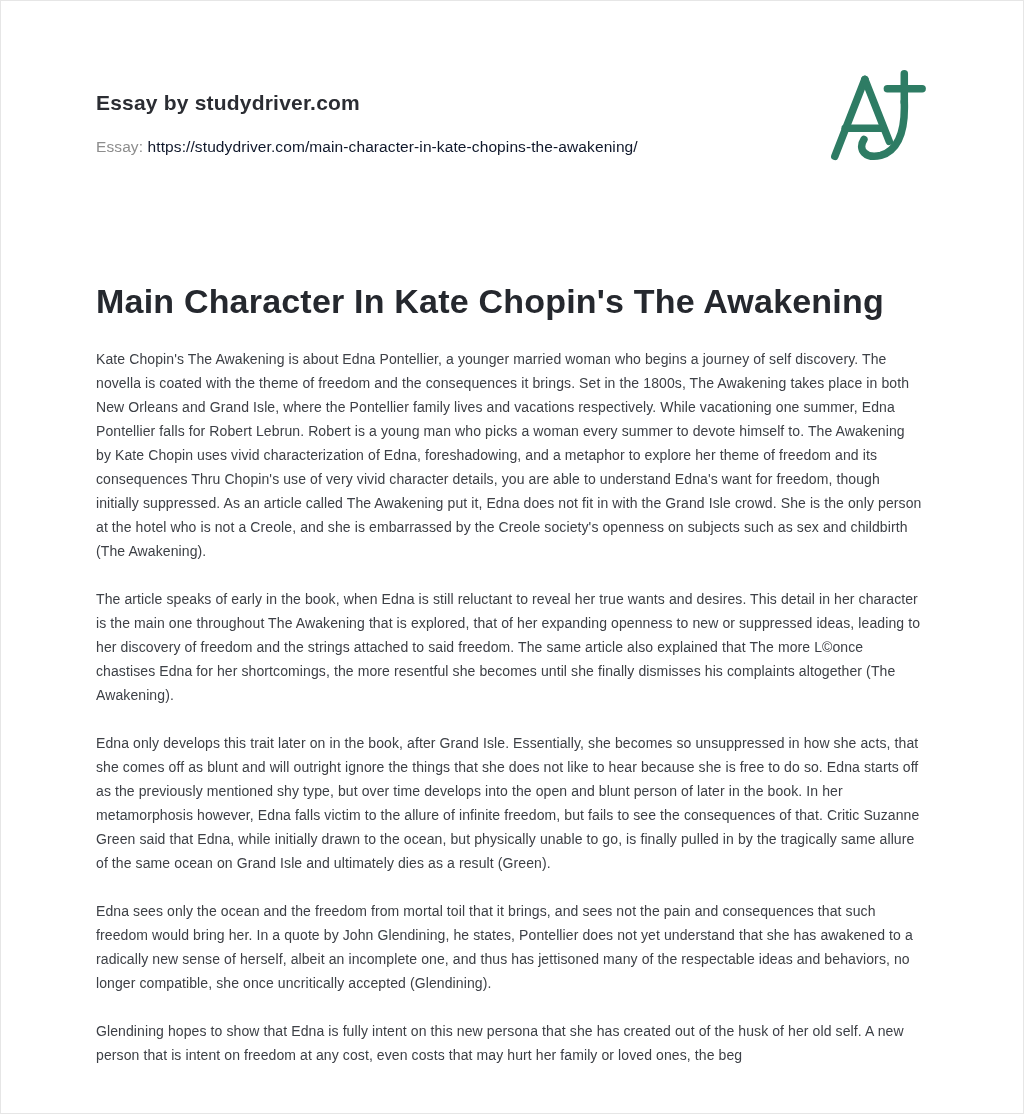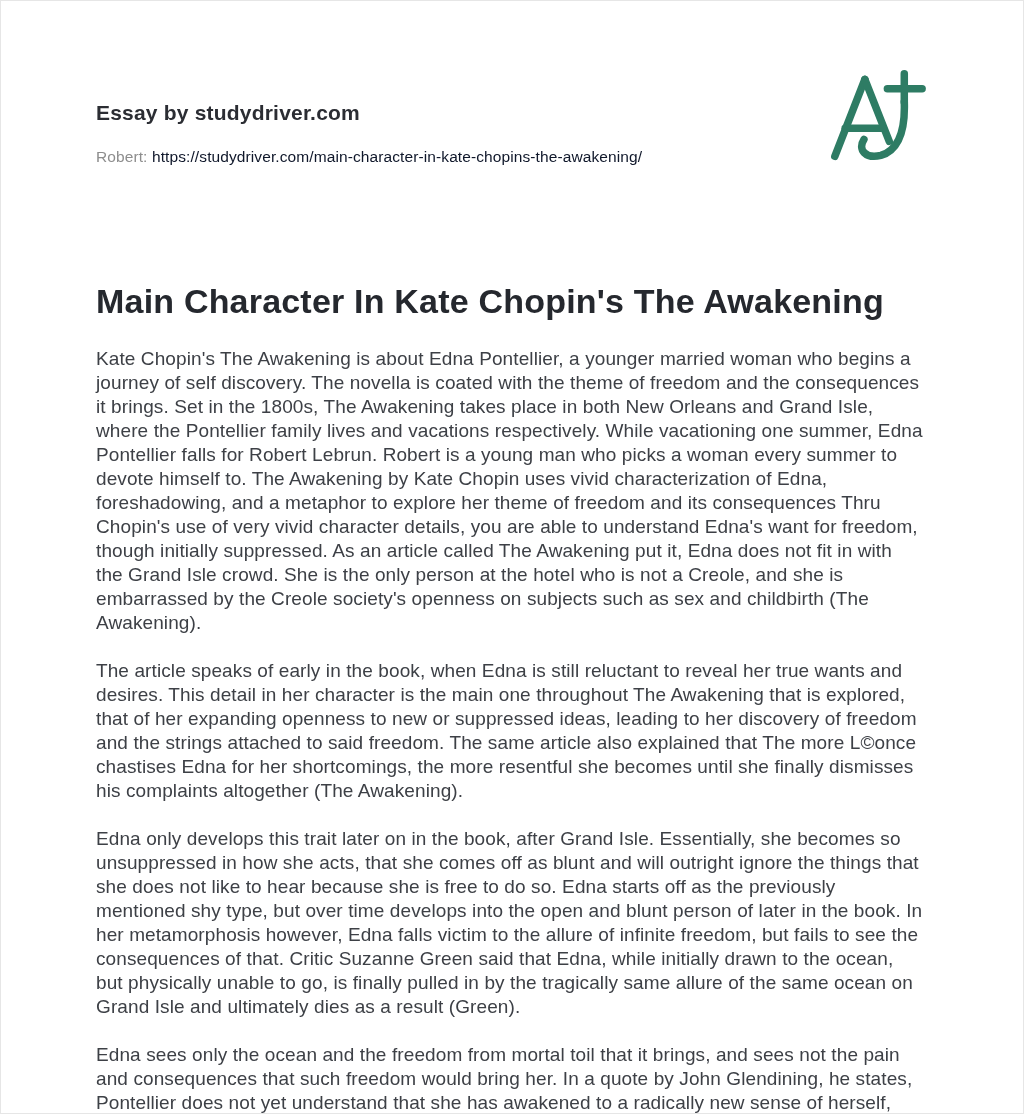--- a/index.html
+++ b/index.html
@@ -15,21 +15,21 @@
   .page {
     position: relative;
     width: 1024px;
     height: 1114px;
     padding: 0 97px 0 96px;
     box-sizing: border-box;
   }
   .header-row {
     display: flex;
     justify-content: space-between;
-    align-items: flex-end;
+    align-items: center;
     padding-top: 74px;
   }
   .byline {
     font-size: 21px;
     font-weight: 700;
     color: #2b2d33;
     letter-spacing: 0.2px;
     padding-top: 6px;
   }
   .source-line {
@@ -52,36 +52,36 @@
     font-size: 34px;
     font-weight: 600;
     color: #25282e;
     letter-spacing: 0.2px;
   }
   .body-text {
     margin-top: 26px;
   }
   .body-text p {
     margin: 0 4px 24px 0;
-    font-size: 19px;
+    font-size: 14px;
     line-height: 24px;
     color: #3d4046;
     letter-spacing: 0.1px;
   }
 </style>
 </head>
 <body>
 
 <div class="page">
 
   <div class="header-row">
     <div>
       <div class="byline">Essay by studydriver.com</div>
       <div class="source-line">
-        <span>Robert:</span>
+        <span>Essay:</span>
         <a class="source-link" href="#">https://studydriver.com/main-character-in-kate-chopins-the-awakening/</a>
       </div>
     </div>
 
     <div class="logo">
       <svg width="98" height="92" viewBox="0 0 104 98">
         <g fill="none" stroke="#2e7c64" stroke-width="8" stroke-linecap="round" stroke-linejoin="round">
           <path d="M6 92 L38 10"></path>
           <path d="M38 10 L64 76"></path>
           <path d="M17 62 L57 62"></path>

